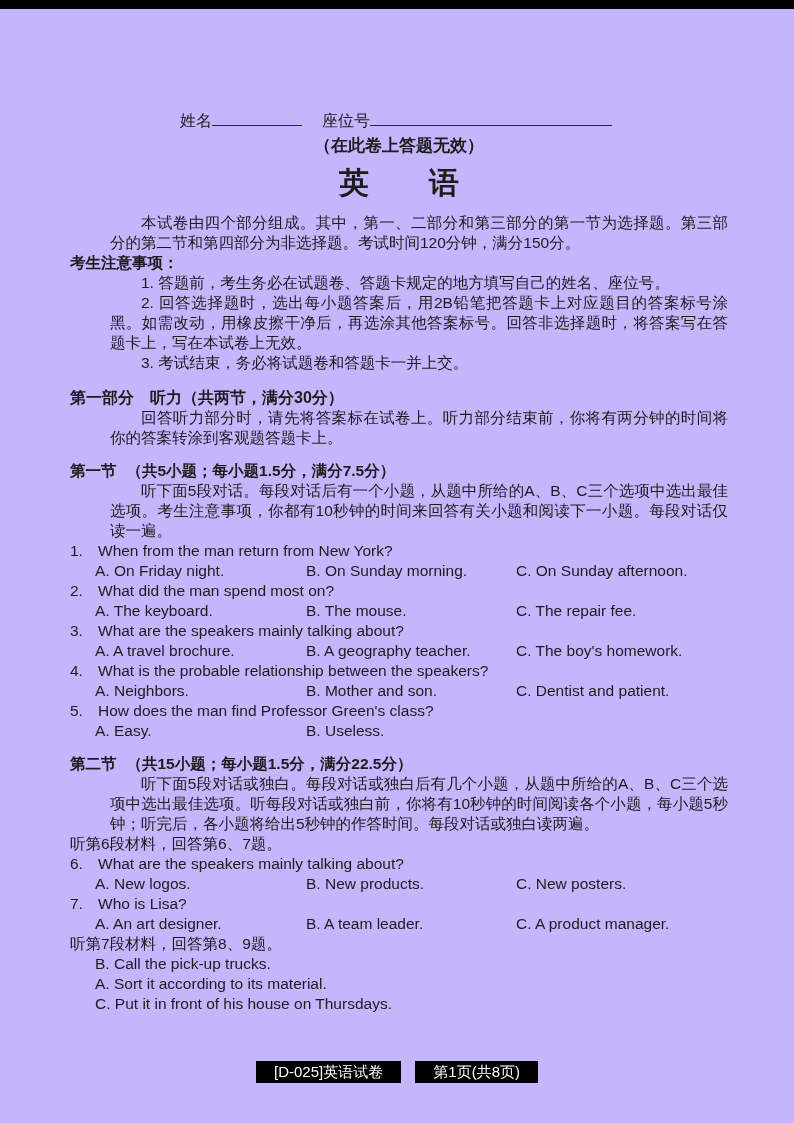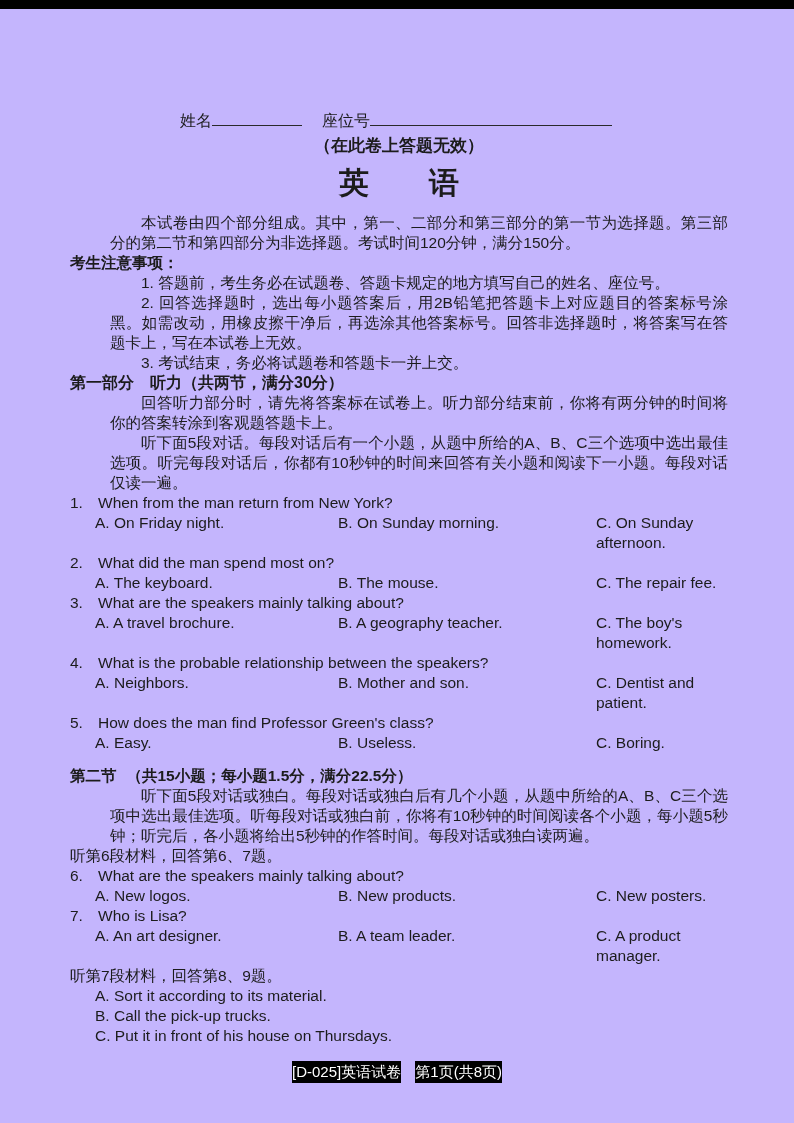--- a/index.html
+++ b/index.html
@@ -57,59 +57,59 @@
   .para {
     font-size: 15.5px;
     line-height: 20px;
     text-align: justify;
   }
   .indent { text-indent: 2em; margin-left: 40px; }
   .notice-heading { font-weight: bold; }
   .part-heading {
     font-weight: bold;
     font-size: 16px;
+    margin-top: 15px;
   }
   .section-heading {
     font-weight: bold;
     margin-top: 13px;
   }
   .sec-label { margin-right: 10px; }
 
   .q-line { font-size: 15.5px; line-height: 20px; }
   .q-num { display: inline-block; width: 28px; }
   .opts {
     display: flex;
     padding-left: 25px;
     font-size: 15.5px;
     line-height: 20px;
-    gap: 48px;
   }
   .opt.o1 { width: 195px; }
-  .opt.o2 { width: 210px; }
+  .opt.o2 { width: 210px; margin-left: 16px; }
   .opt.o3 { flex: 1; }
   .opt-row {
     padding-left: 25px;
     font-size: 15.5px;
     line-height: 20px;
   }
 
   .footer {
     position: absolute;
     bottom: 40px;
     left: 0;
     width: 100%;
     text-align: center;
     font-size: 15px;
     line-height: 20px;
   }
   .footer .box {
     background: #000000;
     color: #ffffff;
     display: inline-block;
-    padding: 1px 0;
+    padding: 1px 18px;
   }
   .footer .box + .box { margin-left: 10px; }
 </style>
 </head>
 <body>
 
 <div class="page">
   <div class="top-bar"></div>
 
   <div class="content">
@@ -125,21 +125,22 @@
     <p class="para indent">本试卷由四个部分组成。其中，第一、二部分和第三部分的第一节为选择题。第三部分的第二节和第四部分为非选择题。考试时间120分钟，满分150分。</p>
 
     <p class="para notice-heading">考生注意事项：</p>
     <p class="para indent">1. 答题前，考生务必在试题卷、答题卡规定的地方填写自己的姓名、座位号。</p>
     <p class="para indent">2. 回答选择题时，选出每小题答案后，用2B铅笔把答题卡上对应题目的答案标号涂黑。如需改动，用橡皮擦干净后，再选涂其他答案标号。回答非选择题时，将答案写在答题卡上，写在本试卷上无效。</p>
     <p class="para indent">3. 考试结束，务必将试题卷和答题卡一并上交。</p>
 
     <p class="para part-heading">第一部分　听力（共两节，满分30分）</p>
     <p class="para indent">回答听力部分时，请先将答案标在试卷上。听力部分结束前，你将有两分钟的时间将你的答案转涂到客观题答题卡上。</p>
 
-    <p class="para indent">听下面5段对话。每段对话后有一个小题，从题中所给的A、B、C三个选项中选出最佳选项。听完每段对话后，你都有10秒钟的时间来回答有关小题和阅读下一小题。每段对话仅读一遍。</p>
+    <p class="para section-heading"><span class="sec-label">第一节</span><span>（共5小题；每小题1.5分，满分7.5分）</span></p>
+    <p class="para indent">听下面5段对话。每段对话后有一个小题，从题中所给的A、B、C三个选项中选出最佳选项。考生注意事项，你都有10秒钟的时间来回答有关小题和阅读下一小题。每段对话仅读一遍。</p>
 
     <div class="question">
       <div class="q-line"><span class="q-num">1.</span><span class="q-text">When from the man return from New York?</span></div>
       <div class="opts">
         <span class="opt o1">A. On Friday night.</span>
         <span class="opt o2">B. On Sunday morning.</span>
         <span class="opt o3">C. On Sunday afternoon.</span>
       </div>
     </div>
 
@@ -168,21 +169,20 @@
         <span class="opt o2">B. Mother and son.</span>
         <span class="opt o3">C. Dentist and patient.</span>
       </div>
     </div>
 
     <div class="question">
       <div class="q-line"><span class="q-num">5.</span><span class="q-text">How does the man find Professor Green's class?</span></div>
       <div class="opts">
         <span class="opt o1">A. Easy.</span>
         <span class="opt o2">B. Useless.</span>
-        <span class="opt o3">C. Boring.</span>
       </div>
     </div>
 
     <p class="para section-heading"><span class="sec-label">第二节</span><span>（共15小题；每小题1.5分，满分22.5分）</span></p>
     <p class="para indent">听下面5段对话或独白。每段对话或独白后有几个小题，从题中所给的A、B、C三个选项中选出最佳选项。听每段对话或独白前，你将有10秒钟的时间阅读各个小题，每小题5秒钟；听完后，各小题将给出5秒钟的作答时间。每段对话或独白读两遍。</p>
 
     <p class="para">听第6段材料，回答第6、7题。</p>
 
     <div class="question">
       <div class="q-line"><span class="q-num">6.</span><span class="q-text">What are the speakers mainly talking about?</span></div>
@@ -198,22 +198,22 @@
       <div class="opts">
         <span class="opt o1">A. An art designer.</span>
         <span class="opt o2">B. A team leader.</span>
         <span class="opt o3">C. A product manager.</span>
       </div>
     </div>
 
     <p class="para">听第7段材料，回答第8、9题。</p>
 
     <div class="question">
+      <div class="opt-row">B. Call the pick-up trucks.</div>
       <div class="opt-row">A. Sort it according to its material.</div>
-      <div class="opt-row">B. Call the pick-up trucks.</div>
       <div class="opt-row">C. Put it in front of his house on Thursdays.</div>
     </div>
 
   </div>
 
   <div class="footer">
     <span class="box">[D-025]英语试卷</span>
     <span class="box">第1页(共8页)</span>
   </div>
 </div>

